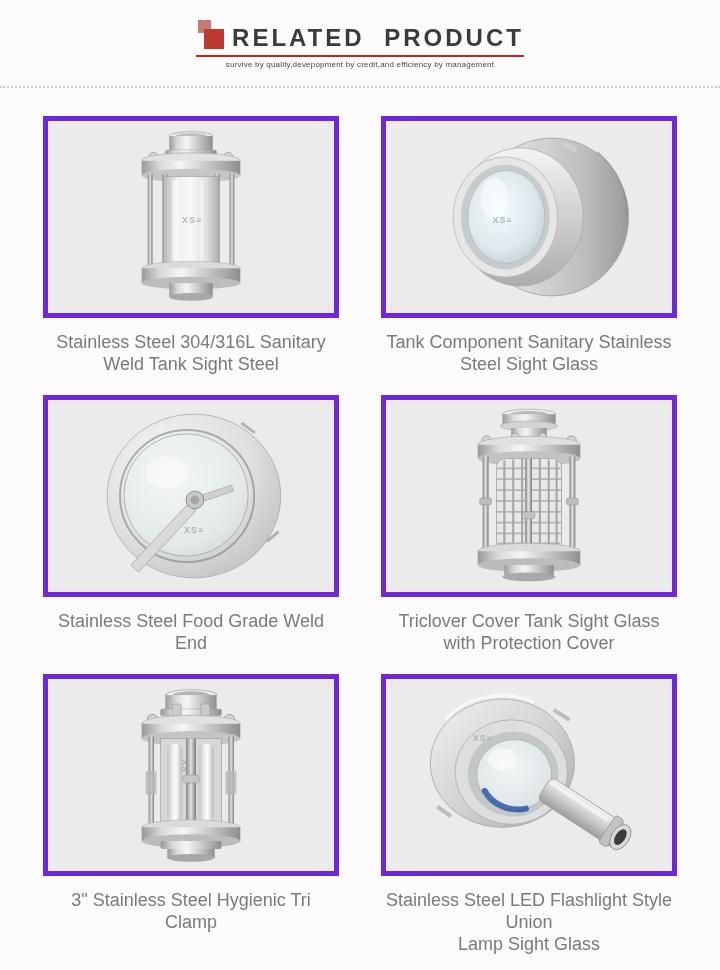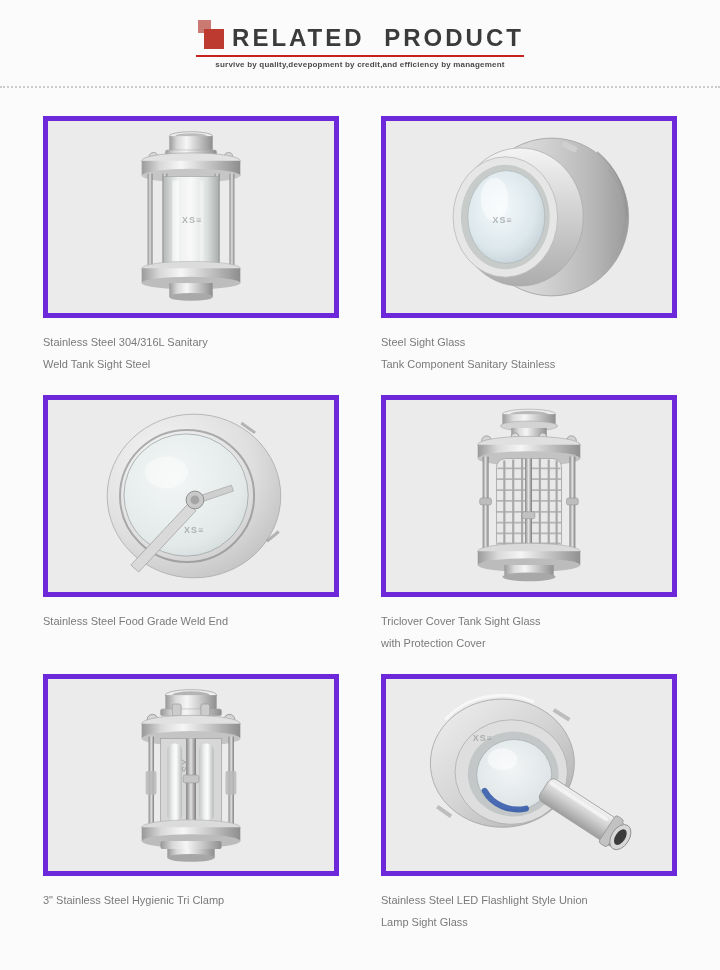--- a/index.html
+++ b/index.html
@@ -15,42 +15,42 @@
   .logo-block { display: inline-block; text-align: center; }
   .logo-row { display: flex; align-items: flex-end; justify-content: center; }
   .logo-squares { position: relative; width: 30px; height: 34px; margin-right: 6px; flex: 0 0 auto; }
   .sq-back { position: absolute; left: 2px; top: 2px; width: 13px; height: 13px; background: #cb7a73; }
   .sq-front { position: absolute; left: 8px; top: 11px; width: 20px; height: 20px; background: #bd3a31; }
   .logo-title {
     font-size: 24px; font-weight: bold; color: #3b3b3b;
     letter-spacing: 3px; word-spacing: 10px; white-space: nowrap;
   }
   .logo-underline { height: 0; border-top: 2px solid #c5241e; margin-top: 3px; }
-  .logo-tagline { font-size: 8px; font-weight: bold; color: #4a4a4a; margin-top: 3px; letter-spacing: 0.2px; }
+  .logo-tagline { font-size: 8px; font-weight: normal; color: #4a4a4a; margin-top: 3px; letter-spacing: 0.2px; }
 
   .divider { border: none; border-top: 2px dotted #cccccc; margin-top: 15px; width: 100%; }
 
   
   .grid {
     width: 634px; margin: 28px auto 0;
     display: grid; grid-template-columns: 296px 296px;
     column-gap: 42px; row-gap: 20px;
   }
   .cell { width: 296px; }
   .card {
     background: #6d28d9; padding: 5px; height: 202px; cursor: pointer;
   }
   .card-img {
     background: #ebebeb; width: 100%; height: 100%;
     display: flex; align-items: center; justify-content: center; overflow: hidden;
   }
   .card-img svg { display: block; }
   .caption {
-    margin-top: 13px; height: 44px; 
-    color: #7a7a7a; font-size: 11px; line-height: 22px; cursor: pointer;
+    margin-top: 13px; height: 44px; text-align: center;
+    color: #7a7a7a; font-size: 18px; line-height: 22px; cursor: pointer;
   }
   .wm { font-size: 9px; fill: #9a9f9e; opacity: 0.75; font-weight: bold; letter-spacing: 1px; }
 </style>
 </head>
 <body>
 
 <div class="header">
   <div class="logo-block">
     <div class="logo-row">
       <div class="logo-squares">
@@ -155,22 +155,22 @@
           <ellipse cx="121" cy="96" rx="53" ry="61" fill="#e6e6e6" stroke="#b7b7b7" stroke-width="0.8"></ellipse>
           <ellipse cx="121" cy="96" rx="45" ry="53" fill="#c7cccb"></ellipse>
           <ellipse cx="122" cy="96" rx="39" ry="47" fill="url(#bG)" stroke="#a7b0b3" stroke-width="0.6"></ellipse>
           <ellipse cx="110" cy="78" rx="14" ry="22" fill="#ffffff" opacity="0.5"></ellipse>
           <text x="108" y="102" class="wm">XS≡</text>
           <rect x="178" y="22" width="16" height="6" rx="2" fill="#cfcfcf" transform="rotate(24 186 25)"></rect>
         </svg>
       </div>
     </div>
     <div class="caption">
+      <div>Tank Component Sanitary Stainless</div>
       <div>Steel Sight Glass</div>
-      <div>Tank Component Sanitary Stainless</div>
     </div>
   </div>
 
   <div class="cell">
     <div class="card">
       <div class="card-img">
         <svg width="290" height="192" viewBox="0 0 290 192">
           <defs>
             <radialGradient id="cS" cx="0.35" cy="0.32" r="0.9">
               <stop offset="0" stop-color="#f7f7f7"></stop>

